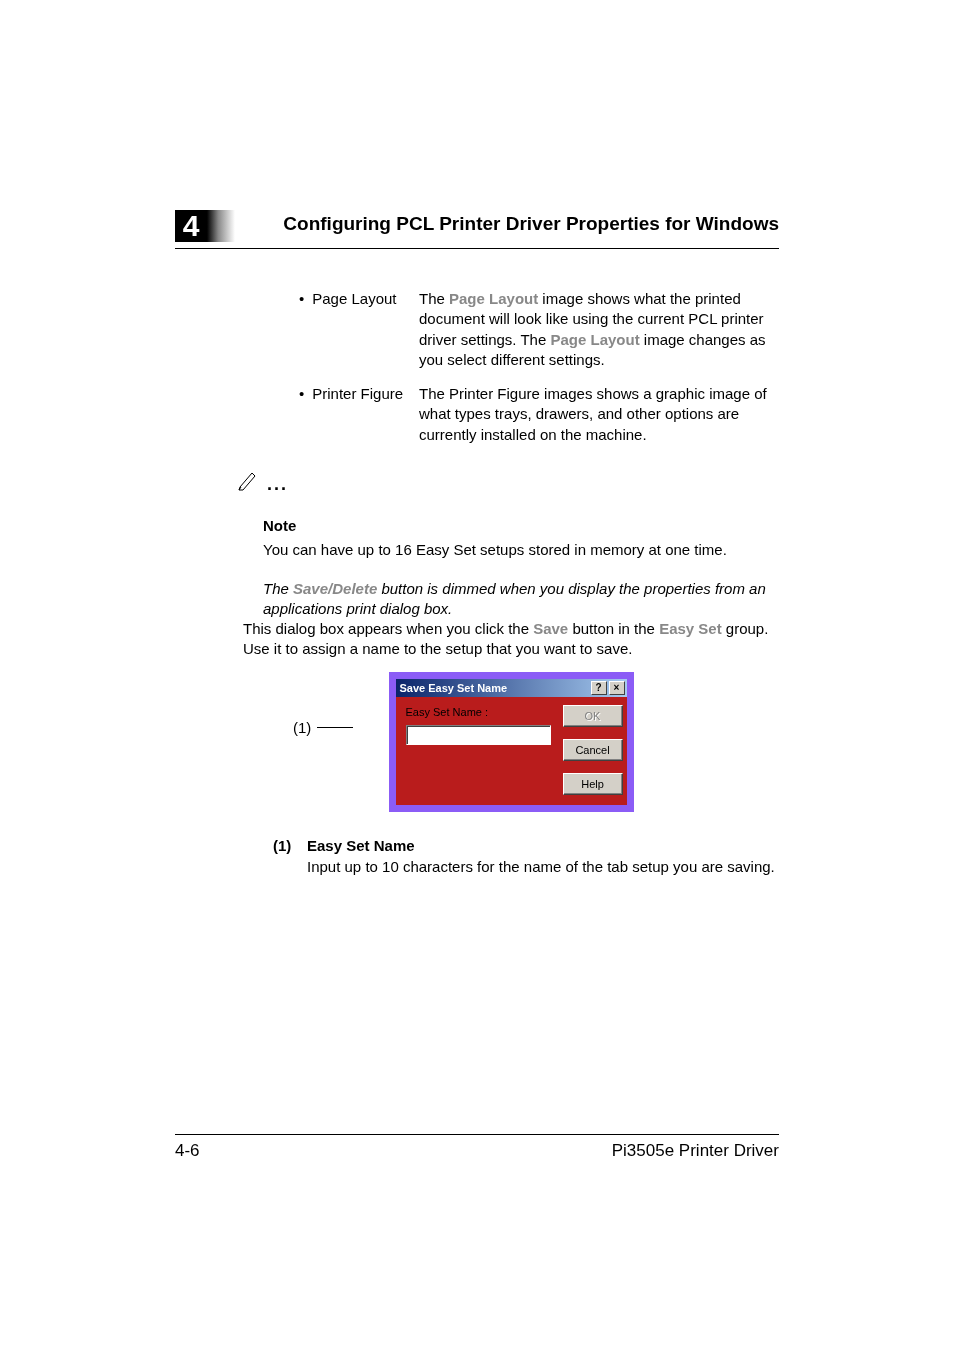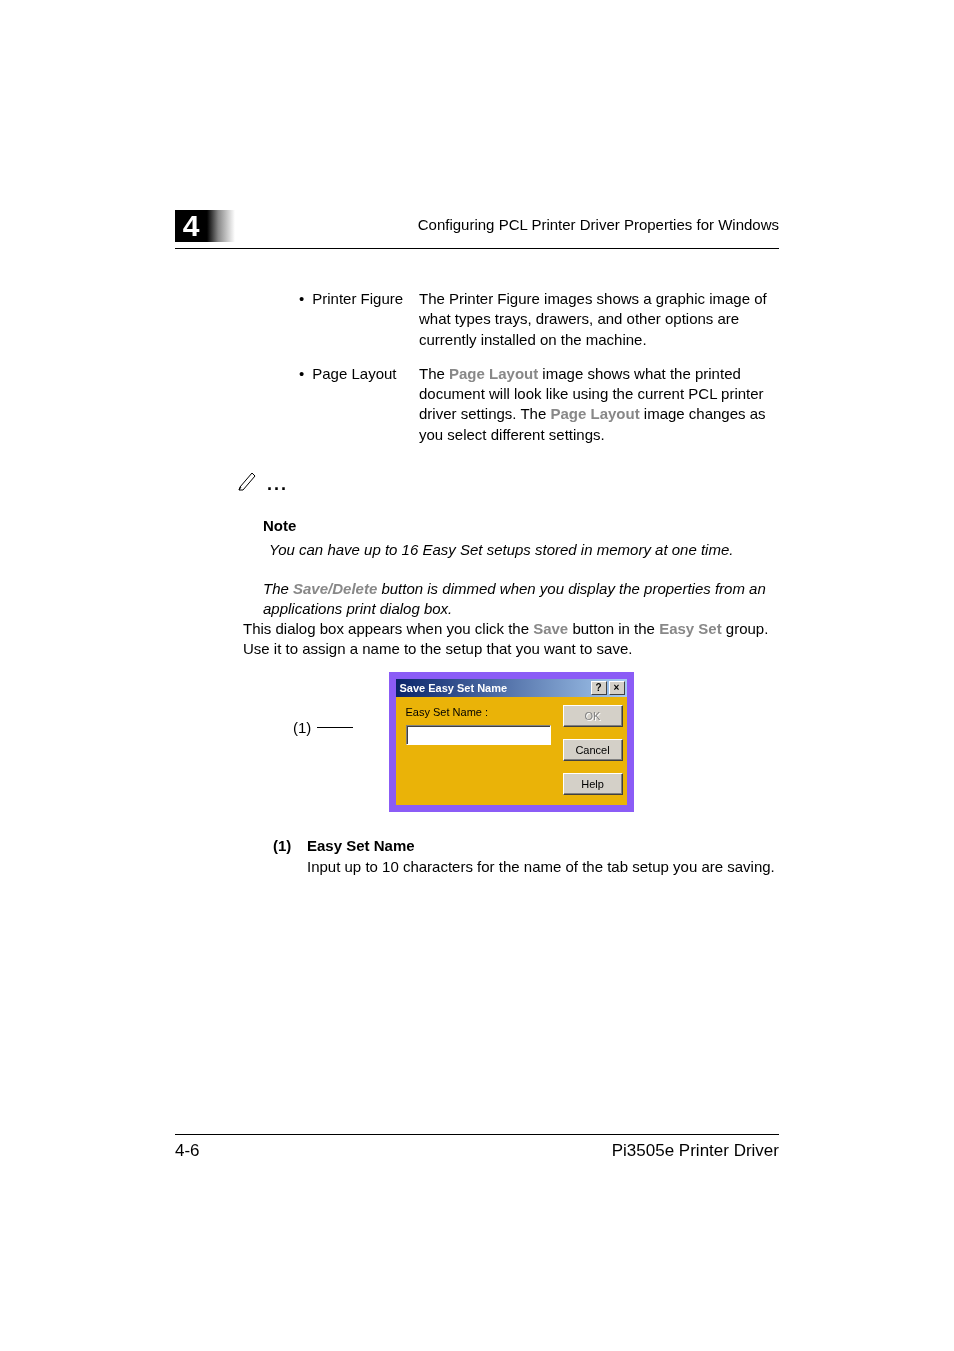--- a/index.html
+++ b/index.html
@@ -39,22 +39,23 @@
       justify-content: center;
       font-family: Arial, sans-serif;
     }
     .chapter-grad {
       width: 28px;
       height: 32px;
       background: linear-gradient(to right, #000 0%, #888 40%, #fff 100%);
     }
     .header-title {
       margin-left: auto;
-      font-size: 15px;
+      font-size: 19px;
       padding-bottom: 4px;
+      font-weight: bold;
     }
     .header-rule {
       border-top: 1px solid #000;
       margin-top: 2px;
     }
     .content {
       padding-left: 68px;
       padding-top: 40px;
       font-size: 15px;
       line-height: 1.35;
@@ -96,22 +97,21 @@
       letter-spacing: 2px;
       margin-left: 4px;
       vertical-align: bottom;
     }
     .note-title {
       font-weight: bold;
       margin-left: 20px;
       margin-top: 20px;
     }
     .note-text {
-      font-style: italic;
-      margin-left: 26px;
+      margin-left: 20px;
       margin-top: 4px;
     }
     .note-text2 {
       font-style: italic;
       margin-left: 20px;
       margin-top: 18px;
     }
     .section-title {
       font-weight: bold;
       margin-top: 26px;
@@ -162,21 +162,21 @@
       color: #000;
       font-size: 10px;
       font-weight: bold;
       display: flex;
       align-items: center;
       justify-content: center;
       margin-left: 2px;
       font-family: Arial;
     }
     .dialog-body {
-      background: #eab308;
+      background: #b91c1c;
       padding: 8px 4px 10px 10px;
       display: flex;
     }
     .dialog-left {
       flex: 1;
     }
     .dialog-label {
       font-size: 11px;
       color: #000;
       margin-bottom: 4px;
@@ -267,29 +267,29 @@
       <div class="chapter-num">4</div>
       <div class="chapter-grad"></div>
     </div>
     <div class="header-title">Configuring PCL Printer Driver Properties for Windows</div>
   </div>
   <div class="header-rule"></div>
 
   <div class="content">
 
     <div class="bullet-row">
-      <div class="bullet-label"><span class="dot"></span><span>Printer Figure</span></div>
-      <div class="bullet-desc">The Printer Figure images shows a graphic image of what types trays, drawers, and other options are currently installed on the machine.</div>
-    </div>
-
-    <div class="bullet-row">
       <div class="bullet-label"><span class="dot"></span><span>Page Layout</span></div>
       <div class="bullet-desc">
         <span>The </span><span class="bold-gray">Page Layout</span><span> image shows what the printed document will look like using the current PCL printer driver settings. The </span><span class="bold-gray">Page Layout</span><span> image changes as you select different settings.</span>
       </div>
+    </div>
+
+    <div class="bullet-row">
+      <div class="bullet-label"><span class="dot"></span><span>Printer Figure</span></div>
+      <div class="bullet-desc">The Printer Figure images shows a graphic image of what types trays, drawers, and other options are currently installed on the machine.</div>
     </div>
 
     <div class="note-block">
       <div class="note-icon">
         <svg viewBox="0 0 26 22">
           <path d="M3 18 L15 4 L18 7 L6 21 L2 21 Z" fill="none" stroke="#000" stroke-width="1"></path>
           <path d="M15 4 L18 7" stroke="#000" stroke-width="1"></path>
           <path d="M2 21 L4 18" stroke="#000" stroke-width="1"></path>
         </svg><span class="note-dots">...</span>
       </div>

